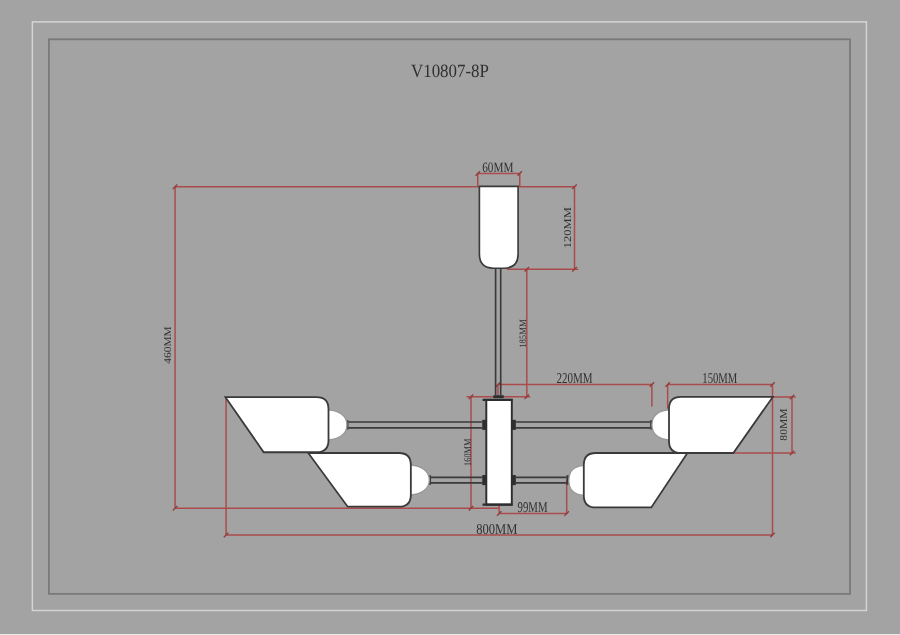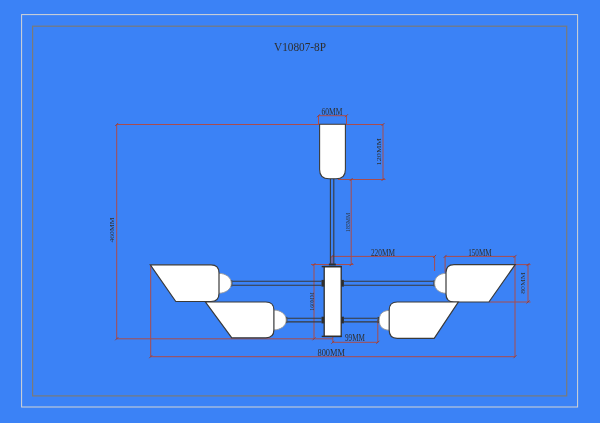--- a/index.html
+++ b/index.html
@@ -1,16 +1,16 @@
 <!DOCTYPE html>
 <html><head>
 <meta charset="utf-8">
 <style>
   html,body{margin:0;padding:0;background:#ffffff;}
-  .page{position:relative;width:600px;height:423px;background:#3b82f6;overflow:hidden;filter:opacity(0.999);}
+  .page{position:relative;width:600px;height:423px;background:#a3a3a3;overflow:hidden;filter:opacity(0.999);}
   svg{position:absolute;left:0;top:0;}
   text{font-family:"Liberation Serif", serif;fill:#2e2e2e;opacity:0.99;}
 </style>
 </head>
 <body>
 <div class="page">
 <svg width="600" height="423" viewBox="0 0 600 423">
 
   <rect x="21.6" y="14.6" width="556" height="392.4" fill="none" stroke="#d4d4d4" stroke-width="1"></rect>
 

